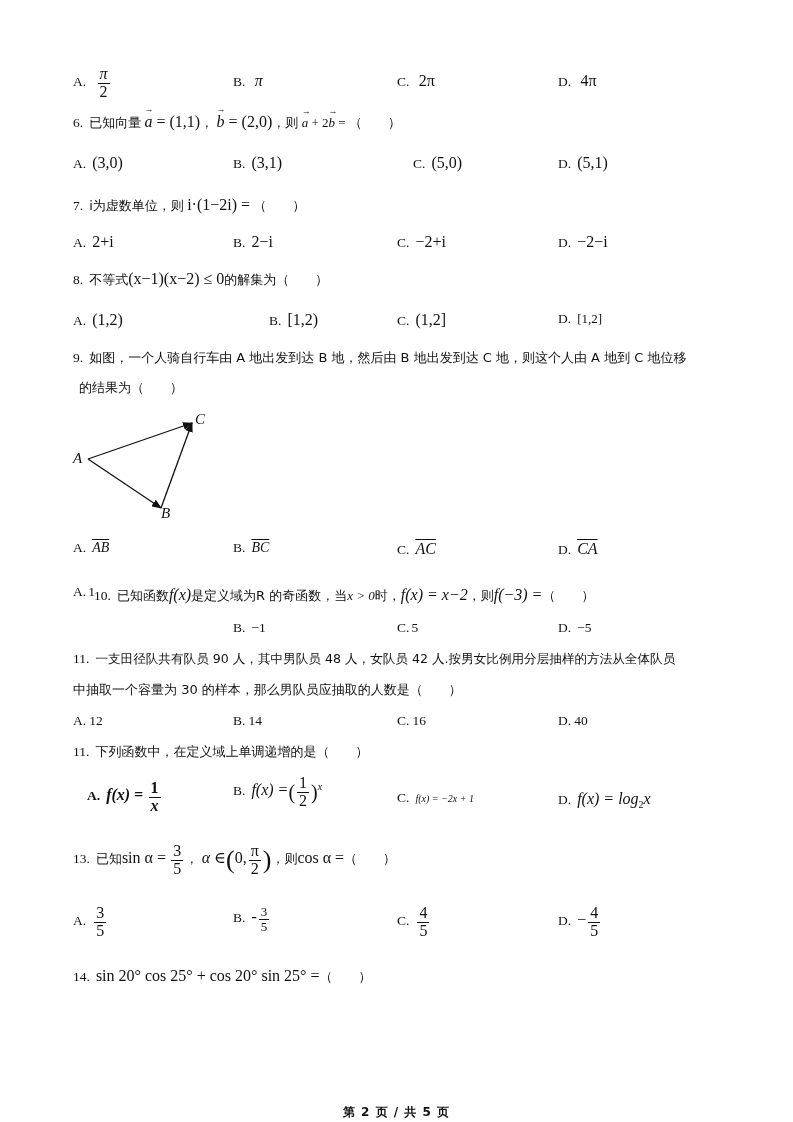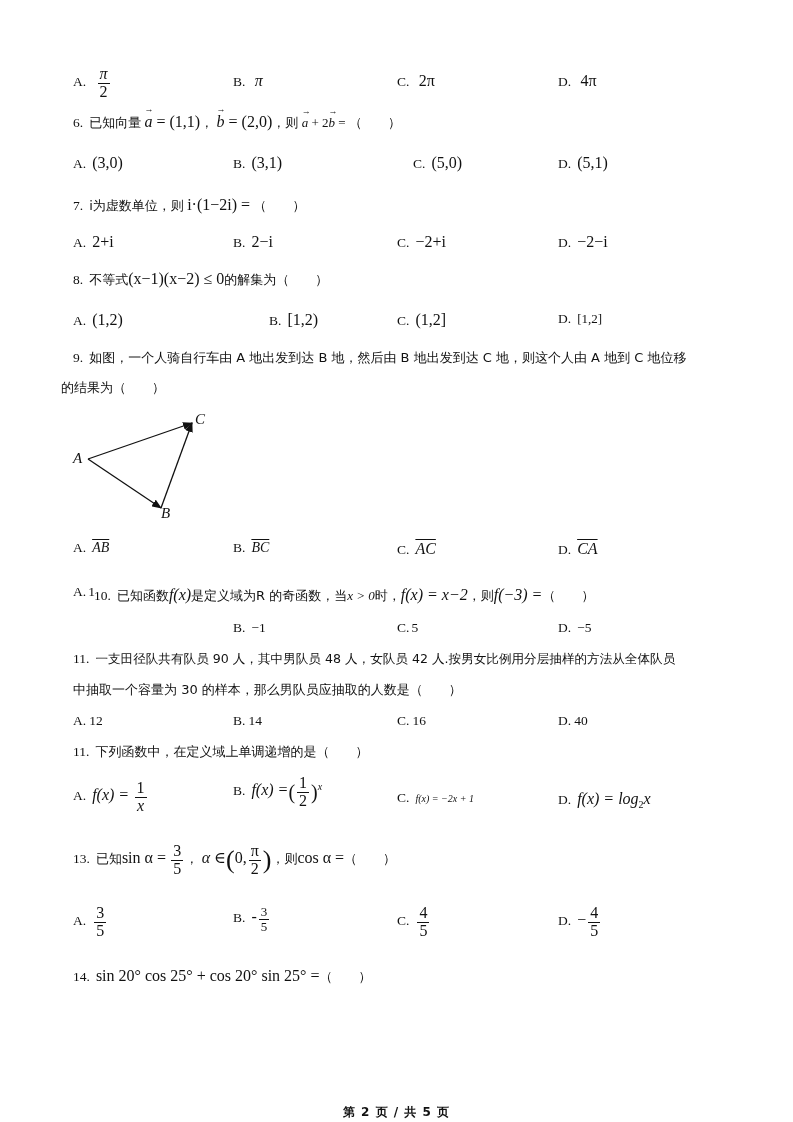--- a/index.html
+++ b/index.html
@@ -79,21 +79,21 @@
 <div>
   <div class="opt" style="left:73px; top:311px;"><span class="lbl">A.</span><span class="m">(1,2)</span></div>
   <div class="opt" style="left:233px; top:311px;margin-left:36px;"><span class="lbl">B.</span><span class="m">[1,2)</span></div>
   <div class="opt" style="left:397px; top:311px;"><span class="lbl">C.</span><span class="m">(1,2]</span></div>
   <div class="opt" style="left:558px; top:311px;"><span class="lbl">D.</span><span class="m" style="font-size:13px">[1,2]</span></div>
 </div>
 
 <div class="abs" style="left:73px; top:349px;">
   <span class="lbl">9.</span><span class="cn">如图，一个人骑自行车由 A 地出发到达 B 地，然后由 B 地出发到达 C 地，则这个人由 A 地到 C 地位移</span>
 </div>
-<div class="abs cn" style="left:61px; top:379px;">的结果为（　　）</div>
+<div class="abs cn" style="left:79px; top:379px;">的结果为（　　）</div>
 
 <svg class="abs" style="left:0; top:0;" width="793" height="1122">
   <defs>
     <marker id="arr" markerWidth="10" markerHeight="8" refX="9" refY="4" orient="auto" markerUnits="userSpaceOnUse">
       <path d="M0,0 L10,4 L0,8 Z" fill="#111"></path>
     </marker>
   </defs>
   <line x1="88" y1="459" x2="161" y2="508" stroke="#111" stroke-width="1.3" marker-end="url(#arr)"></line>
   <line x1="161" y1="508" x2="192" y2="423" stroke="#111" stroke-width="1.3" marker-end="url(#arr)"></line>
   <line x1="88" y1="459" x2="192" y2="423" stroke="#111" stroke-width="1.3" marker-end="url(#arr)"></line>
@@ -127,21 +127,21 @@
   <div class="opt" style="left:73px; top:713px;"><span class="lbl" style="margin-right:3px">A.</span><span>12</span></div>
   <div class="opt" style="left:233px; top:713px;"><span class="lbl" style="margin-right:3px">B.</span><span>14</span></div>
   <div class="opt" style="left:397px; top:713px;"><span class="lbl" style="margin-right:3px">C.</span><span>16</span></div>
   <div class="opt" style="left:558px; top:713px;"><span class="lbl" style="margin-right:3px">D.</span><span>40</span></div>
 </div>
 
 <div class="abs" style="left:73px; top:743px;">
   <span class="lbl">11.</span><span class="cn">下列函数中，在定义域上单调递增的是（　　）</span>
 </div>
 <div>
-  <div class="opt" style="left:73px; top:780px;">
+  <div class="opt" style="left:87px; top:780px;font-weight:bold;">
     <span class="lbl">A.</span><span class="m mi">f(x) =</span>
     <span class="frac m"><span class="num">1</span><span class="den mi">x</span></span>
   </div>
   <div class="opt" style="left:233px; top:775px;">
     <span class="lbl">B.</span><span class="m mi">f(x) =</span><span class="big m">(</span><span class="frac m"><span class="num">1</span><span class="den">2</span></span><span class="big m">)</span><sup class="mi">x</sup>
   </div>
   <div class="opt" style="left:397px; top:790px;">
     <span class="lbl">C.</span><span class="m mi" style="font-size:10px">f(x) = −2x + 1</span>
   </div>
   <div class="opt" style="left:558px; top:790px;">

